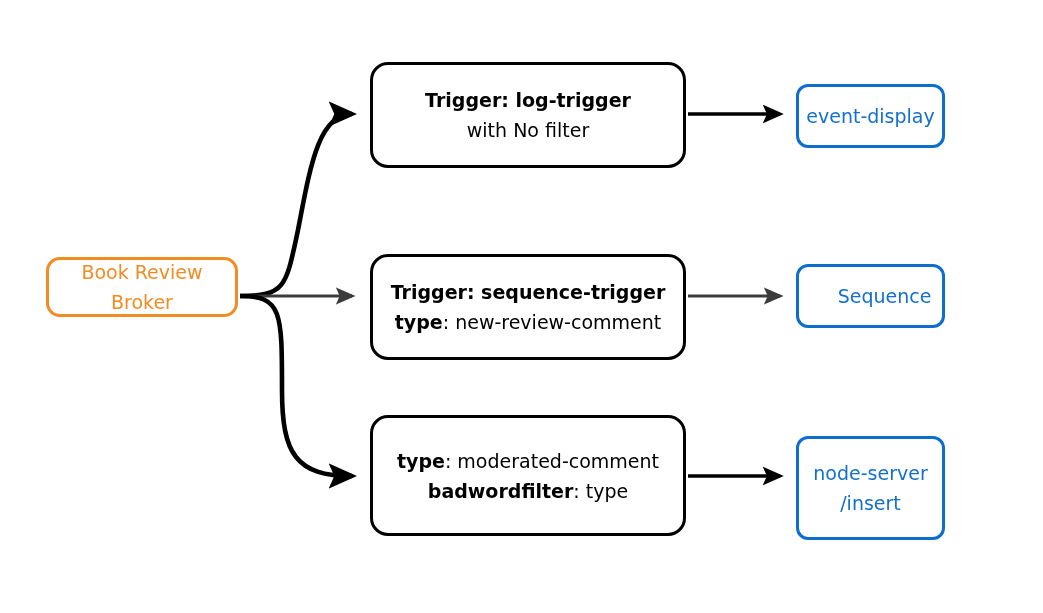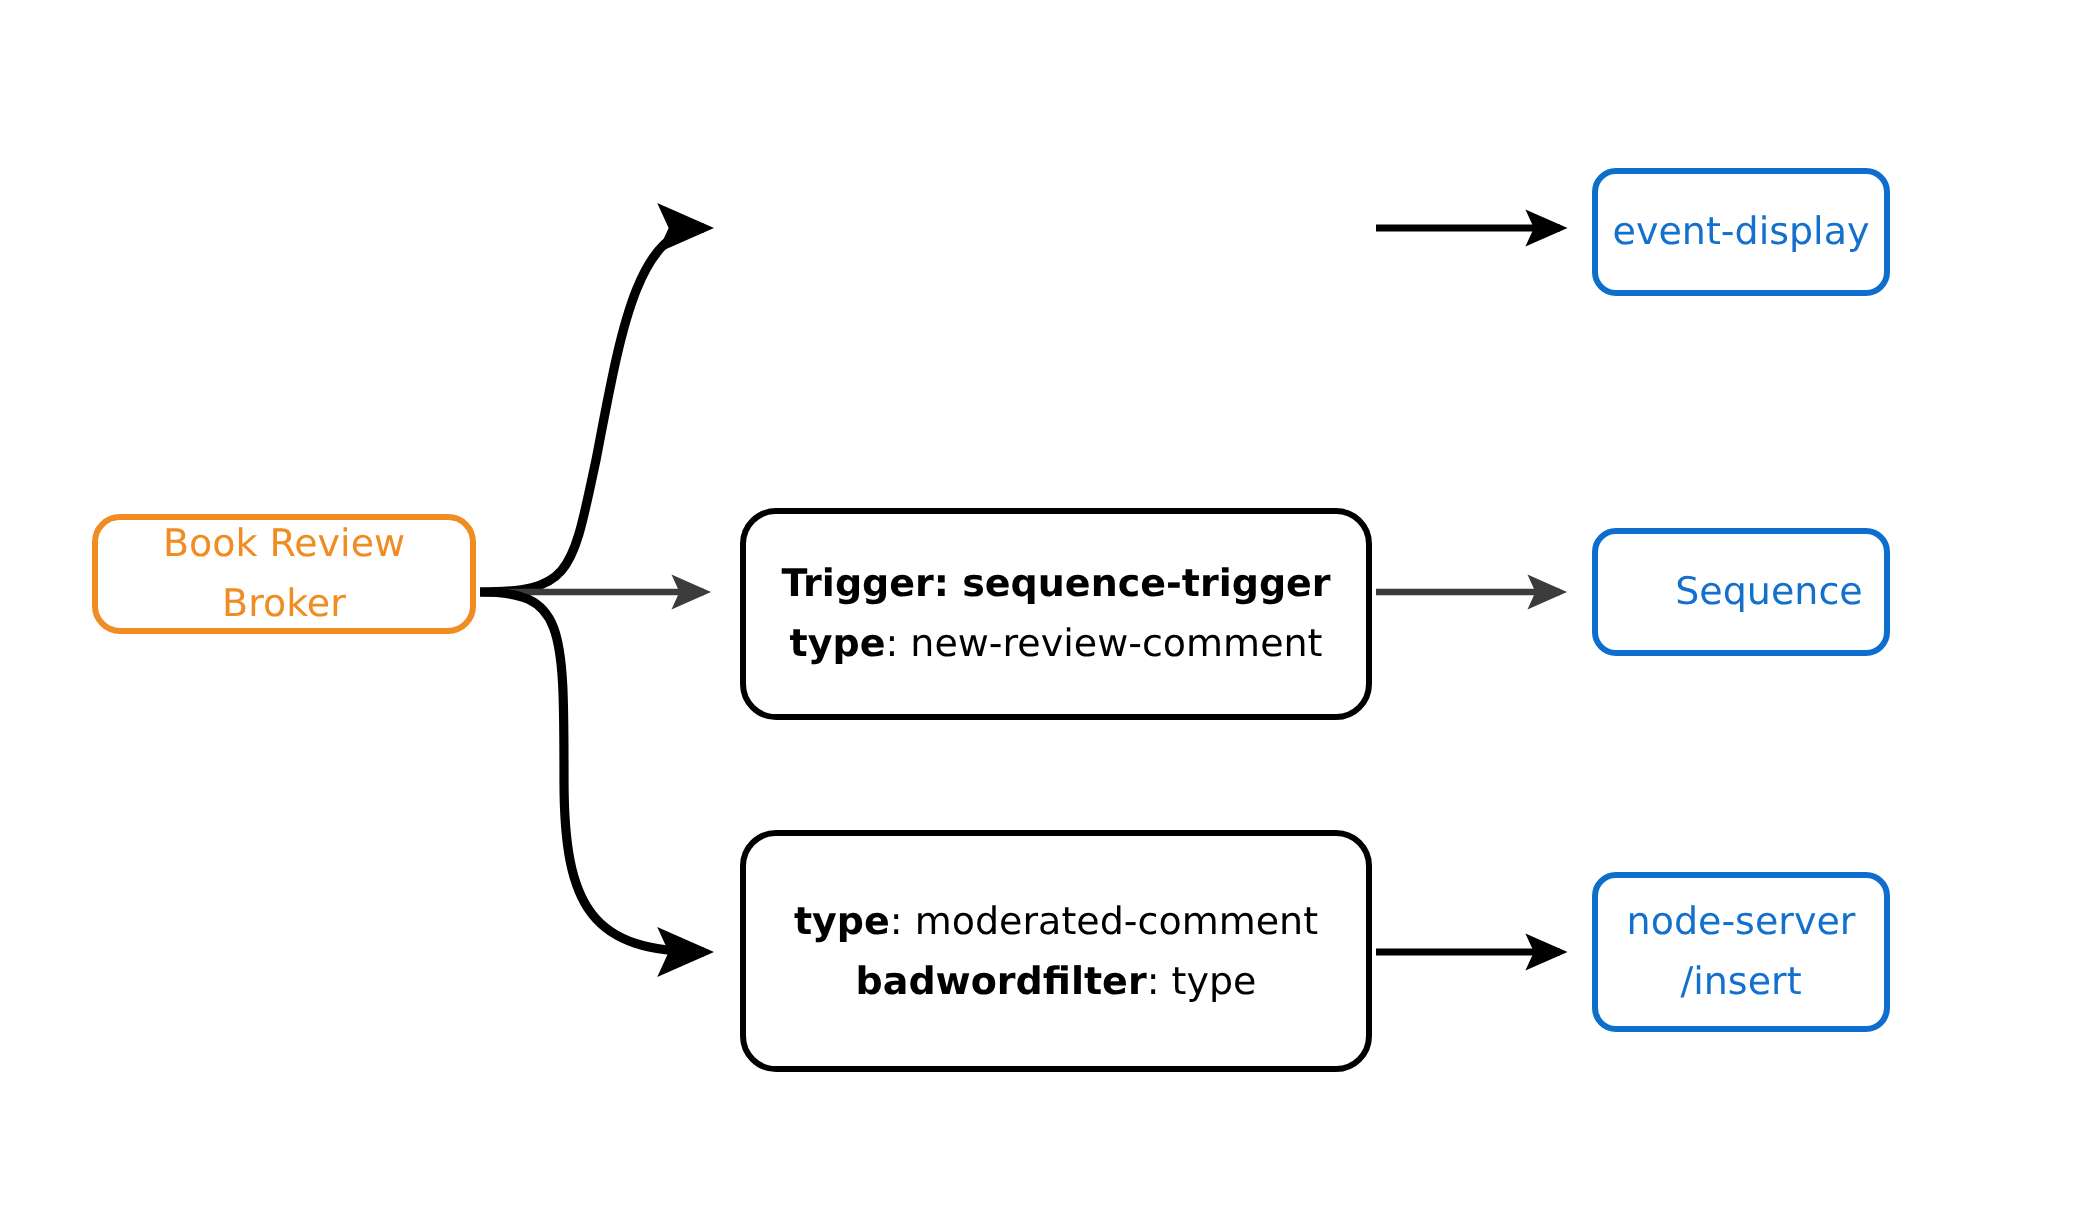--- a/index.html
+++ b/index.html
@@ -89,20 +89,28 @@
     <path d="M 688 296 L 780 296" fill="none" stroke="#3c3c3c" stroke-width="3.2" marker-end="url(#arrow-gray)"></path>
 
     <path d="M 688 476 L 780 476" fill="none" stroke="#000000" stroke-width="3.4" marker-end="url(#arrow-black)"></path>
   </svg>
 
   <div class="node node-broker" style="left:46px; top:257px; width:192px; height:60px;">
     <span class="line">Book Review</span>
     <span class="line">Broker</span>
   </div>
 
+  <div class="node node-trigger" style="left:370px; top:62px; width:316px; height:106px;">
+    <span class="line">
+      <span class="b">Trigger: log-trigger</span><span></span>
+    </span>
+    <span class="line">
+      <span class="b"></span><span>with No filter</span>
+    </span>
+  </div>
 
   <div class="node node-trigger" style="left:370px; top:242px; width:316px; height:106px;margin-top:12px;">
     <span class="line">
       <span class="b">Trigger: sequence-trigger</span><span></span>
     </span>
     <span class="line">
       <span class="b">type</span><span>: new-review-comment</span>
     </span>
   </div>
 
@@ -116,18 +124,18 @@
   </div>
 
   <div class="node node-service" style="left:796px; top:84px; width:149px; height:64px;">
     <span class="line">event-display</span>
   </div>
 
   <div class="node node-service" style="left:796px; top:264px; width:149px; height:64px;padding-left:28px;">
     <span class="line">Sequence</span>
   </div>
 
-  <div class="node node-service" style="left:796px; top:436px; width:149px; height:80px;">
+  <div class="node node-service" style="left:796px; top:436px; width:149px; height:104px;">
     <span class="line">node-server</span>
     <span class="line">/insert</span>
   </div>
 
 </div>
 
 </body></html>

